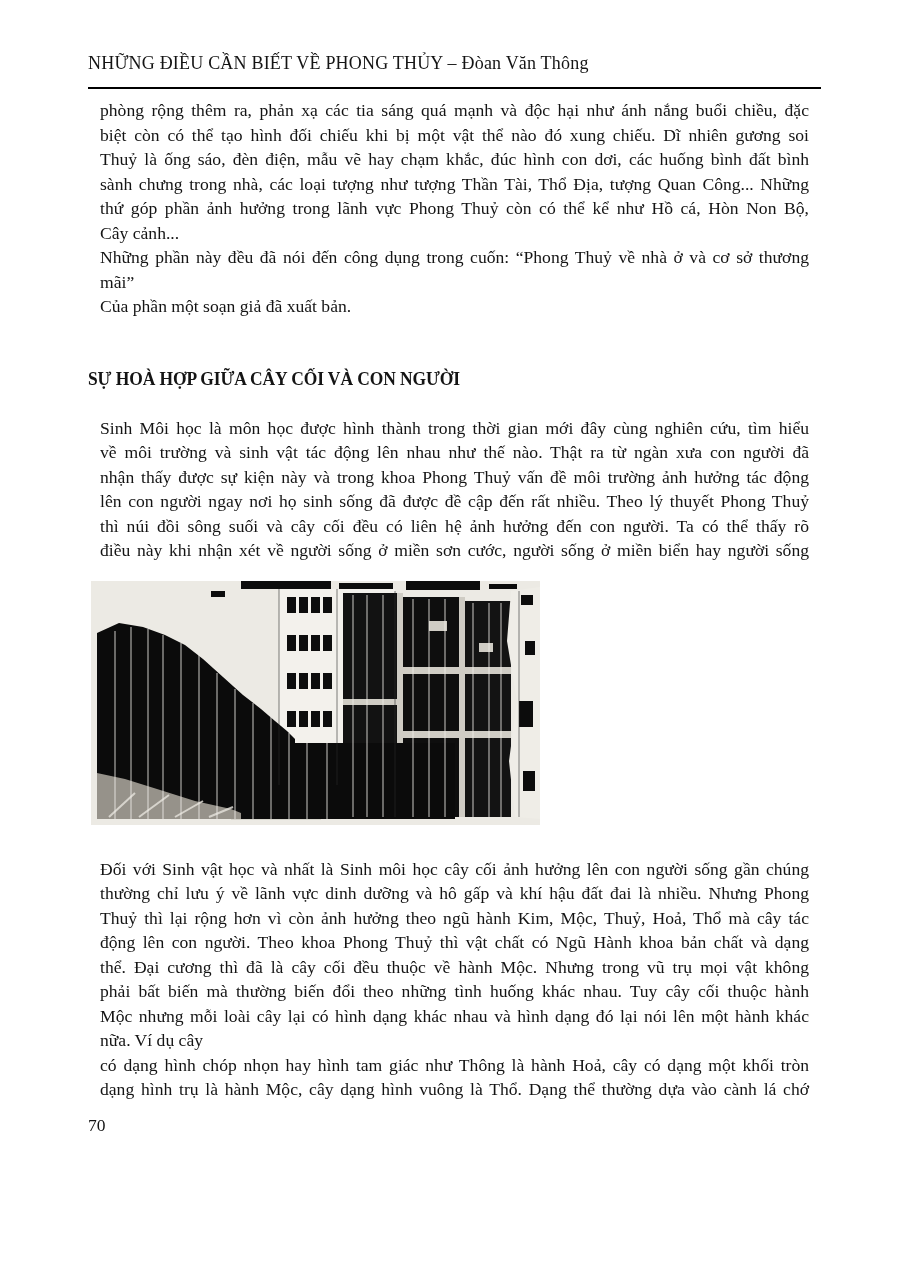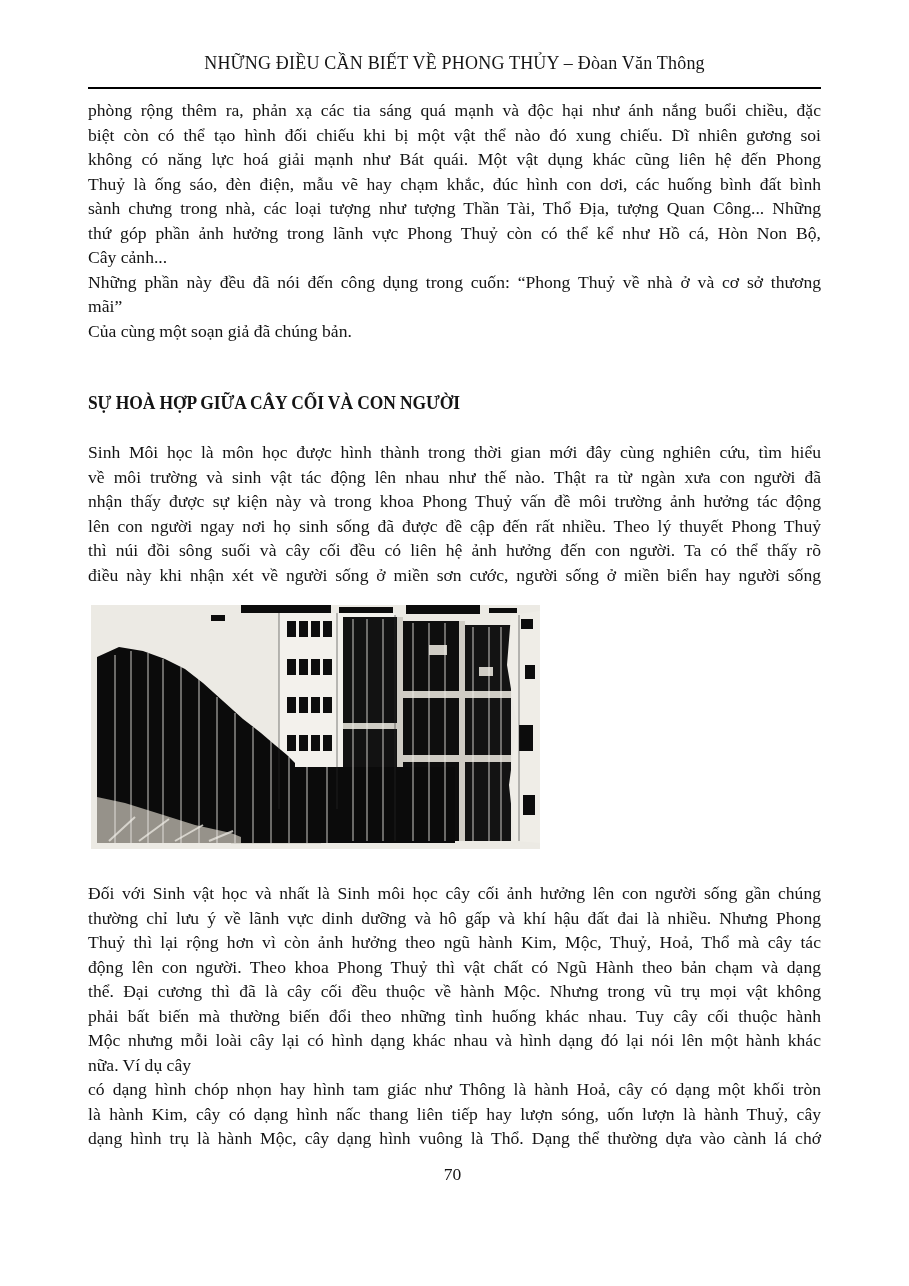--- a/index.html
+++ b/index.html
@@ -6,33 +6,32 @@
   body {
     width: 909px; height: 1286px;
     background: #ffffff;
     font-family: "Liberation Serif", "DejaVu Serif", serif;
     color: #141414;
     overflow: hidden;
   }
   .page { padding: 50px 88px 0 88px; box-sizing: border-box; width: 909px; height: 1286px; }
 
   .header-title {
-    text-align: center;
     font-size: 18px;
     line-height: 26px;
     letter-spacing: 0.2px;
     white-space: nowrap;
   }
   .rule {
     border: none;
     border-top: 2.5px solid #000;
     margin: 11px 0 0 0;
   }
 
-  .para { margin: 0; }
+  .para { margin: 12px; }
   .para1 { margin-top: 9px; }
   .text-line {
     font-size: 17.6px;
     line-height: 24.5px;
     text-align: justify;
     text-align-last: left;
     white-space: nowrap;
   }
   .text-line.just { text-align-last: justify; white-space: normal; }
 
@@ -50,45 +49,44 @@
 
   .figure {
     margin: 18px 0 0 3px;
     width: 449px; height: 244px;
     line-height: 0;
   }
   .para3 { margin-top: 32px; }
 
   .page-number {
     margin-top: 12px;
-    text-align: center;
+    text-align: left;
     font-size: 17.5px;
     line-height: 22px;
     padding-right: 4px;
   }
 </style>
 </head>
 <body>
 
 <div class="page">
 
   <div class="header-title">NHỮNG ĐIỀU CẦN BIẾT VỀ PHONG THỦY – Đòan Văn Thông</div>
   <hr class="rule">
 
   <div class="para para1">
       <div class="text-line just">phòng rộng thêm ra, phản xạ các tia sáng quá mạnh và độc hại như ánh nắng buổi chiều, đặc</div>
       <div class="text-line just">biệt còn có thể tạo hình đối chiếu khi bị một vật thể nào đó xung chiếu. Dĩ nhiên gương soi</div>
-      <div class="text-line just">không có năng lực hoá giải mạnh như Bát quái. Một vật dụng khác cũng liên hệ đến Phong</div>
       <div class="text-line just">Thuỷ là ống sáo, đèn điện, mẫu vẽ hay chạm khắc, đúc hình con dơi, các huống bình đất bình</div>
       <div class="text-line just">sành chưng trong nhà, các loại tượng như tượng Thần Tài, Thổ Địa, tượng Quan Công... Những</div>
       <div class="text-line just">thứ góp phần ảnh hưởng trong lãnh vực Phong Thuỷ còn có thể kể như Hồ cá, Hòn Non Bộ,</div>
       <div class="text-line">Cây cảnh...</div>
       <div class="text-line just">Những phần này đều đã nói đến công dụng trong cuốn: “Phong Thuỷ về nhà ở và cơ sở thương</div>
       <div class="text-line">mãi”</div>
-      <div class="text-line">Của cùng một soạn giả đã chúng bản.</div>
+      <div class="text-line">Của phần một soạn giả đã xuất bản.</div>
     </div>
 
   <div class="section-heading">SỰ HOÀ HỢP GIỮA CÂY CỐI VÀ CON NGƯỜI</div>
 
   <div class="para para2">
       <div class="text-line just">Sinh Môi học là môn học được hình thành trong thời gian mới đây cùng nghiên cứu, tìm hiểu</div>
       <div class="text-line just">về môi trường và sinh vật tác động lên nhau như thế nào. Thật ra từ ngàn xưa con người đã</div>
       <div class="text-line just">nhận thấy được sự kiện này và trong khoa Phong Thuỷ vấn đề môi trường ảnh hưởng tác động</div>
       <div class="text-line just">lên con người ngay nơi họ sinh sống đã được đề cập đến rất nhiều. Theo lý thuyết Phong Thuỷ</div>
       <div class="text-line just">thì núi đồi sông suối và cây cối đều có liên hệ ảnh hưởng đến con người. Ta có thể thấy rõ</div>
@@ -217,25 +215,24 @@
         <line x1="304" y1="10" x2="304" y2="236"></line>
         <line x1="428" y1="10" x2="428" y2="236"></line>
       </g>
     </svg>
   </div>
 
   <div class="para para3">
       <div class="text-line just">Đối với Sinh vật học và nhất là Sinh môi học cây cối ảnh hưởng lên con người sống gần chúng</div>
       <div class="text-line just">thường chỉ lưu ý về lãnh vực dinh dưỡng và hô gấp và khí hậu đất đai là nhiều. Nhưng Phong</div>
       <div class="text-line just">Thuỷ thì lại rộng hơn vì còn ảnh hưởng theo ngũ hành Kim, Mộc, Thuỷ, Hoả, Thổ mà cây tác</div>
-      <div class="text-line just">động lên con người. Theo khoa Phong Thuỷ thì vật chất có Ngũ Hành theo bản chạm và dạng</div>
+      <div class="text-line just">động lên con người. Theo khoa Phong Thuỷ thì vật chất có Ngũ Hành khoa bản chất và dạng</div>
       <div class="text-line just">thể. Đại cương thì đã là cây cối đều thuộc về hành Mộc. Nhưng trong vũ trụ mọi vật không</div>
       <div class="text-line just">phải bất biến mà thường biến đổi theo những tình huống khác nhau. Tuy cây cối thuộc hành</div>
       <div class="text-line just">Mộc nhưng mỗi loài cây lại có hình dạng khác nhau và hình dạng đó lại nói lên một hành khác</div>
       <div class="text-line">nữa. Ví dụ cây</div>
       <div class="text-line just">có dạng hình chóp nhọn hay hình tam giác như Thông là hành Hoả, cây có dạng một khối tròn</div>
-      <div class="text-line just">là hành Kim, cây có dạng hình nấc thang liên tiếp hay lượn sóng, uốn lượn là hành Thuỷ, cây</div>
       <div class="text-line just">dạng hình trụ là hành Mộc, cây dạng hình vuông là Thổ. Dạng thể thường dựa vào cành lá chớ</div>
     </div>
 
   <div class="page-number">70</div>
 
 </div>
 
 </body></html>

